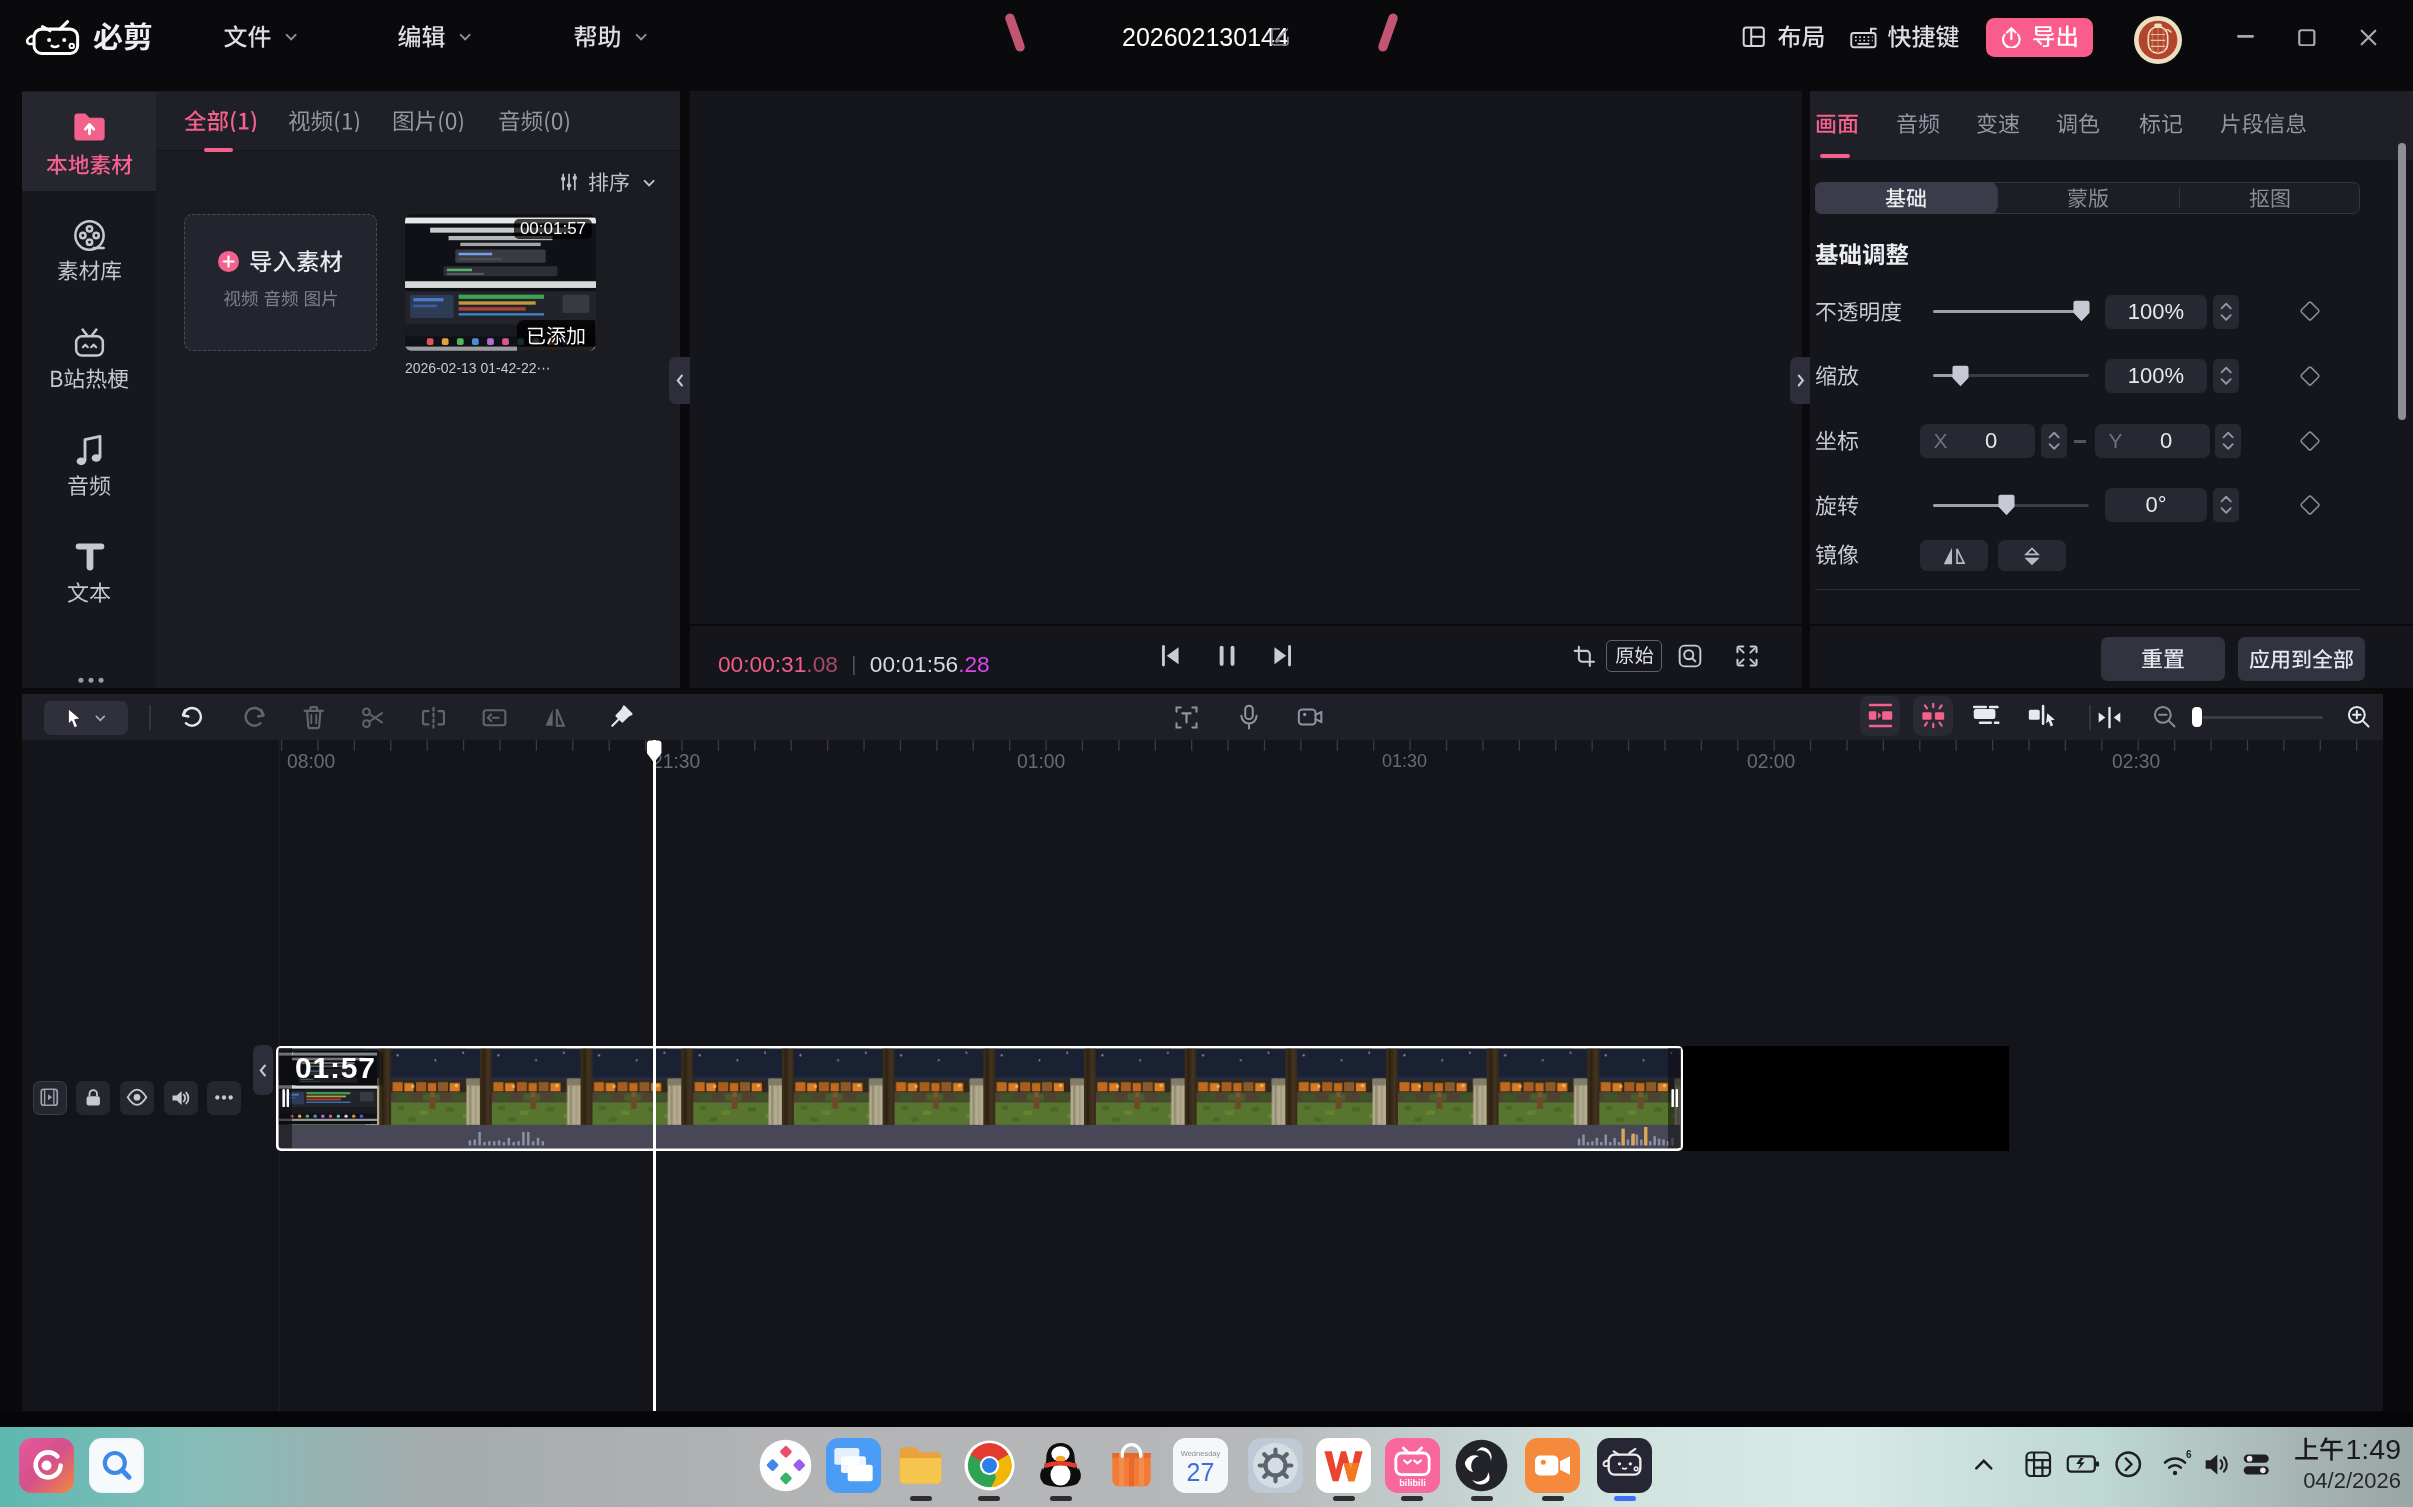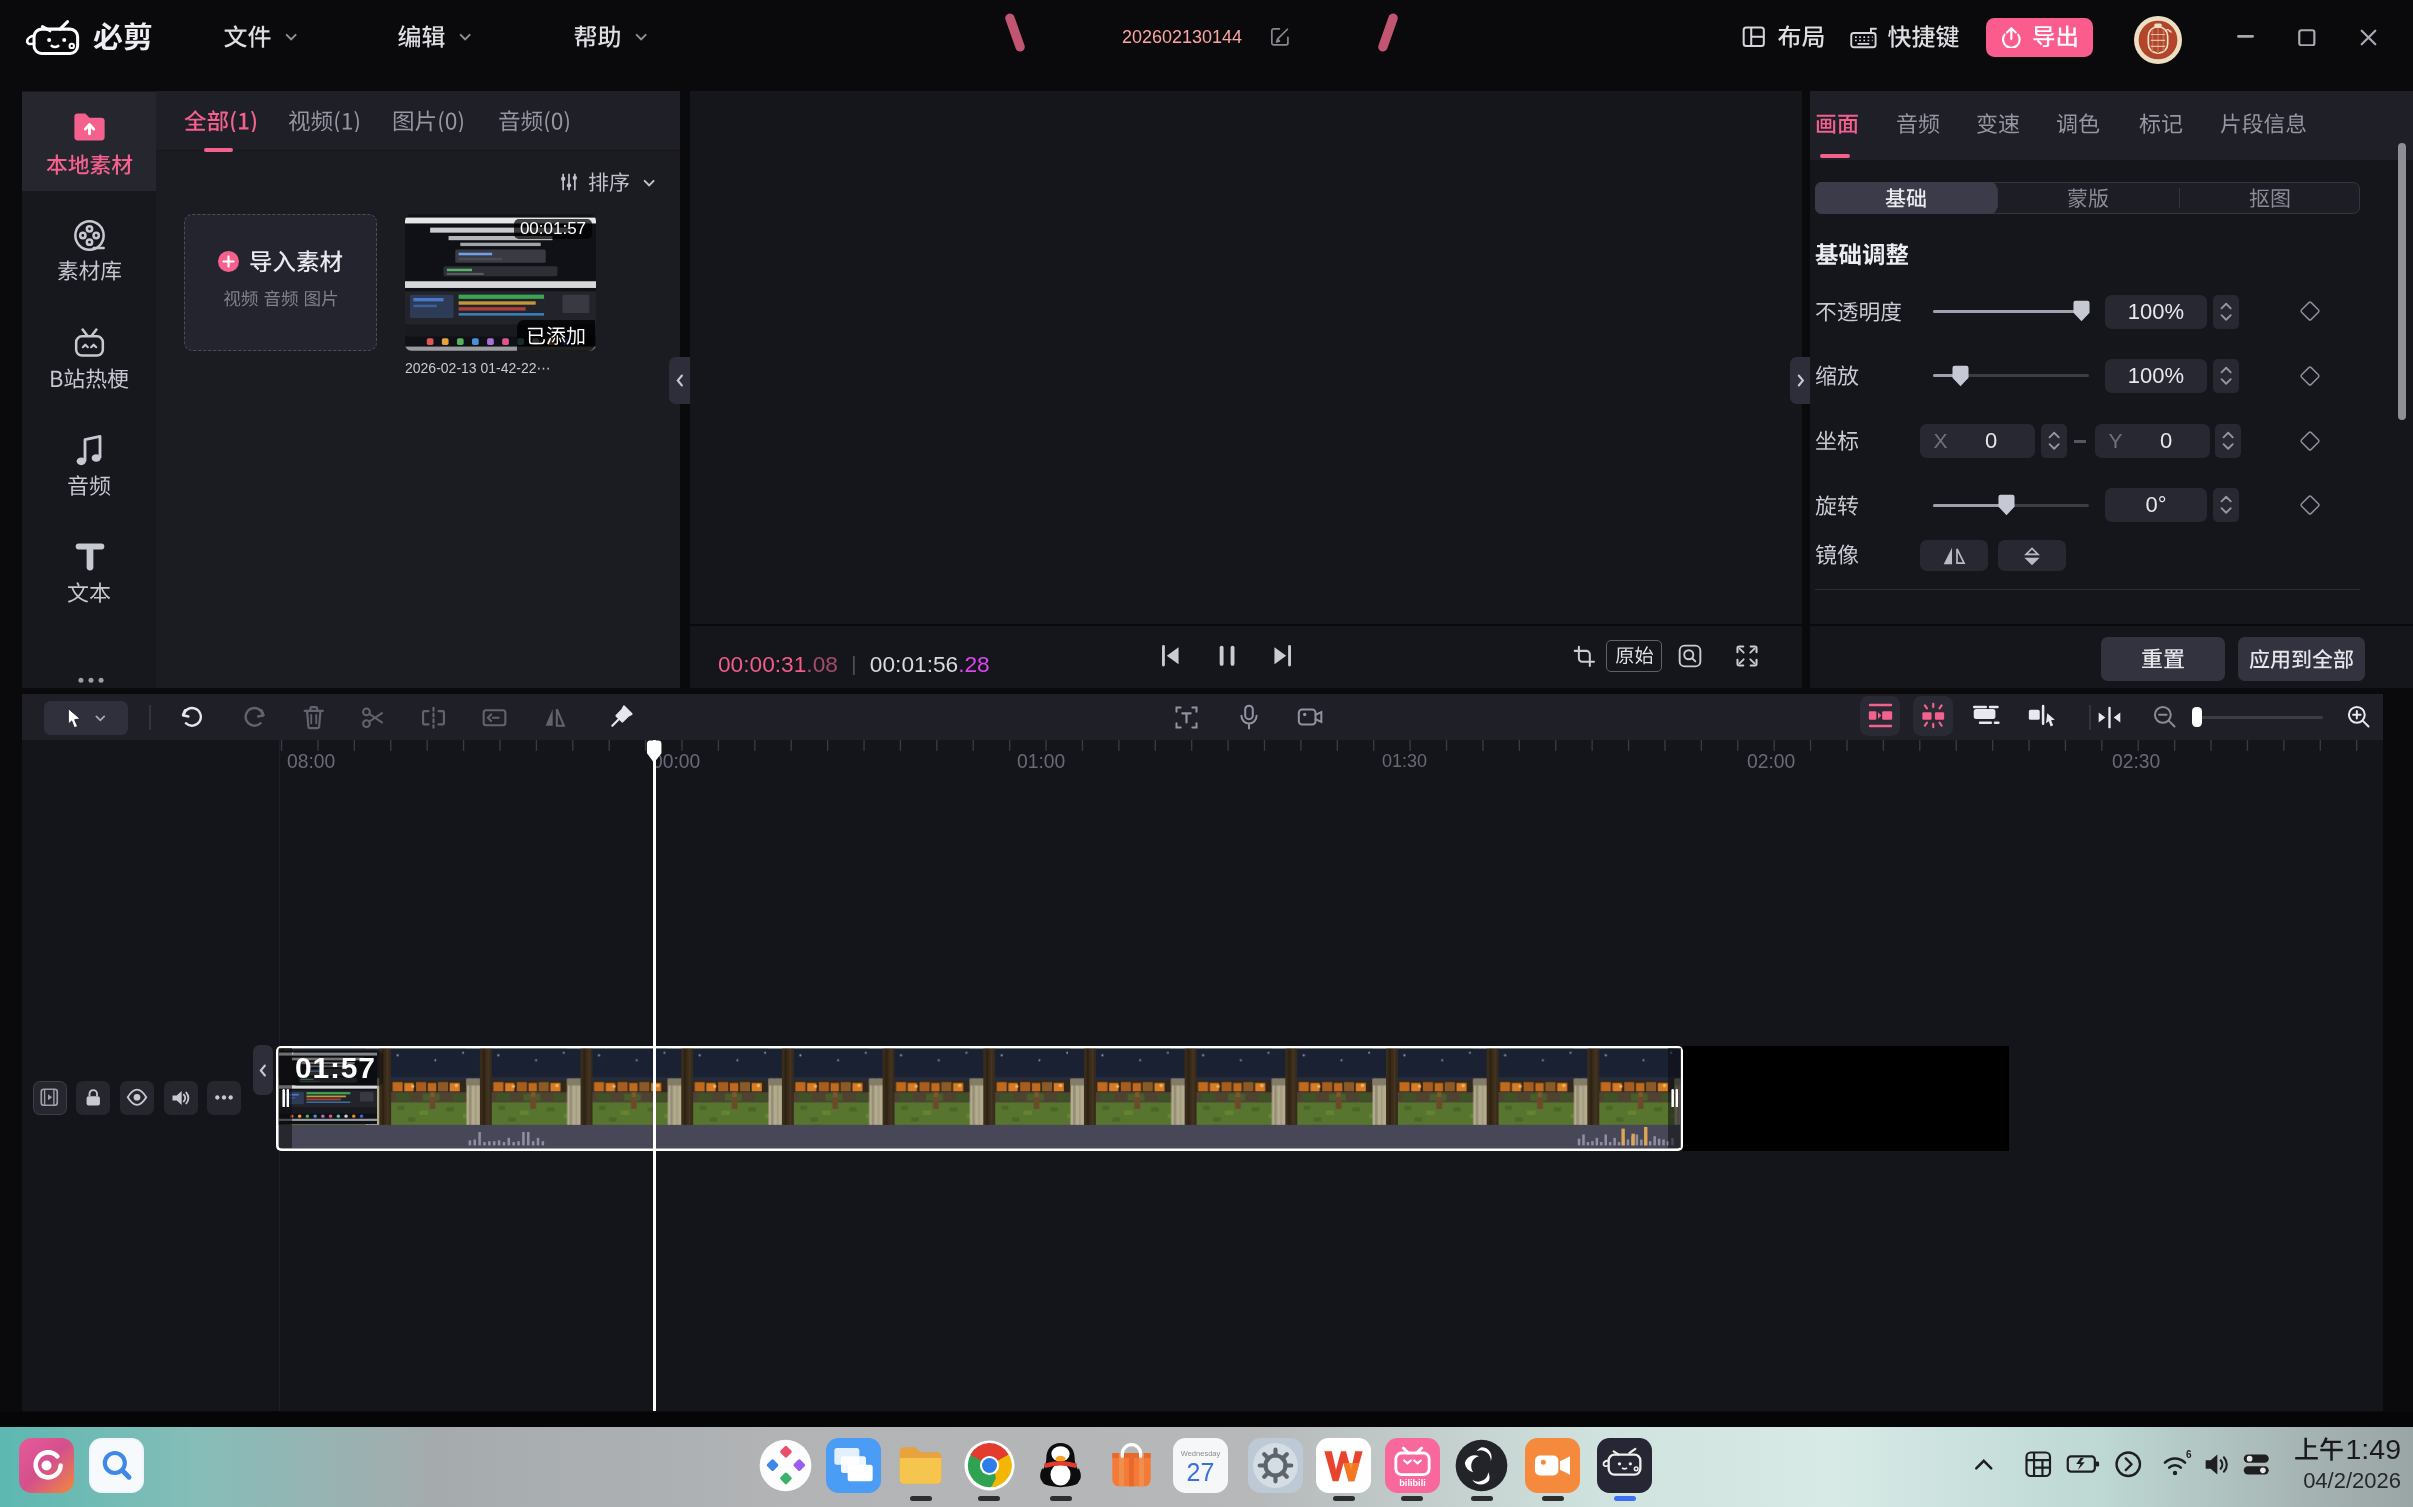--- a/index.html
+++ b/index.html
@@ -66,21 +66,21 @@
       </g>
     </svg>
  <svg width="14.3" height="14.3" viewBox="0 0 16 16" fill="none" stroke="#8f909a" stroke-width="2.2" stroke-linecap="round">
       <path d="M3 5.5 8 10.5 13 5.5"></path>
     </svg>
   </div>
 
 <svg class="abs" style="left:1004px;top:13.4px" width="22" height="39" viewBox="0 0 26 46">
     <path d="M7 6 L19 40" stroke="#c25672" stroke-width="11" stroke-linecap="round"></path>
   </svg>
-<div class="abs f" style="left:1122px;top:0;height:74px;color:#fca5a5;font-size:18px">202602130144</div>
+<div class="abs f" style="left:1122px;top:0;height:74px;color:#ffffff;font-size:25px">202602130144</div>
 <svg class="abs" style="left:1269px;top:25px" width="22.7" height="22.7" viewBox="0 0 24 24" fill="none" stroke="#87888f" stroke-width="1.8" stroke-linecap="round" stroke-linejoin="round">
  <path d="M20 13 V19 a2 2 0 0 1 -2 2 H5 a2 2 0 0 1 -2 -2 V6 a2 2 0 0 1 2 -2 H11"></path>
  <path d="M9 15 L19.5 4.5 M9 15 l-1 3 3-1z" fill="#87888f"></path>
 </svg>
 <svg class="abs" style="left:1377px;top:13.4px" width="22" height="39" viewBox="0 0 26 46">
     <path d="M19 6 L7 40" stroke="#c25672" stroke-width="11" stroke-linecap="round"></path>
   </svg>
 
 <svg class="abs" style="left:1742px;top:25px" width="23.5" height="23.5" viewBox="0 0 28 28" fill="none" stroke="#d5d6db" stroke-width="2.4">
  <rect x="2" y="3" width="24" height="22" rx="3"></rect>
@@ -940,21 +940,21 @@
     <rect x="2507.0" y="0" width="1.6" height="13" fill="#3a3a44"></rect>
     <rect x="2550.5" y="0" width="1.6" height="13" fill="#3a3a44"></rect>
     <rect x="2594.0" y="0" width="1.6" height="13" fill="#3a3a44"></rect>
     <rect x="2637.5" y="0" width="1.6" height="13" fill="#3a3a44"></rect>
     <rect x="2681.0" y="0" width="1.6" height="13" fill="#3a3a44"></rect>
     <rect x="2724.5" y="0" width="1.6" height="13" fill="#3a3a44"></rect>
     <rect x="2768.0" y="0" width="1.6" height="13" fill="#3a3a44"></rect>
     <rect x="2811.5" y="0" width="1.6" height="13" fill="#3a3a44"></rect>
   </svg>
 <div class="abs" style="left:287px;top:751px;font-size:19.3px;color:#686a75">08:00</div>
-<div class="abs" style="left:652px;top:751px;font-size:19.3px;color:#686a75">00:00</div>
+<div class="abs" style="left:652px;top:751px;font-size:19.3px;color:#686a75">21:30</div>
 <div class="abs" style="left:1017px;top:751px;font-size:19.3px;color:#686a75">01:00</div>
 <div class="abs" style="left:1382px;top:751px;font-size:18px;color:#686a75">01:30</div>
 <div class="abs" style="left:1747px;top:751px;font-size:19.3px;color:#686a75">02:00</div>
 <div class="abs" style="left:2112px;top:751px;font-size:19.3px;color:#686a75">02:30</div>
 <div class="abs" style="left:279px;top:740px;width:0.8px;height:671px;background:#1e1e26"></div>
 <div class="abs" style="left:33px;top:1081px;width:208px;height:34px"></div>
 <div class="abs" style="left:33px;top:1081px;width:34px;height:34px;background:#26262f;border-radius:6.7px;border:1.7px solid #3e3e49"></div>
 <svg class="abs" style="left:40px;top:1088px" width="18.5" height="18.5" viewBox="0 0 22 22" fill="none" stroke="#9ea0ab" stroke-width="2">
 <rect x="1.5" y="1.5" width="19" height="19" rx="3"></rect>
     <path d="M5.5 1.5 v19 M16.5 1.5 v19" stroke-width="1.6"></path>

